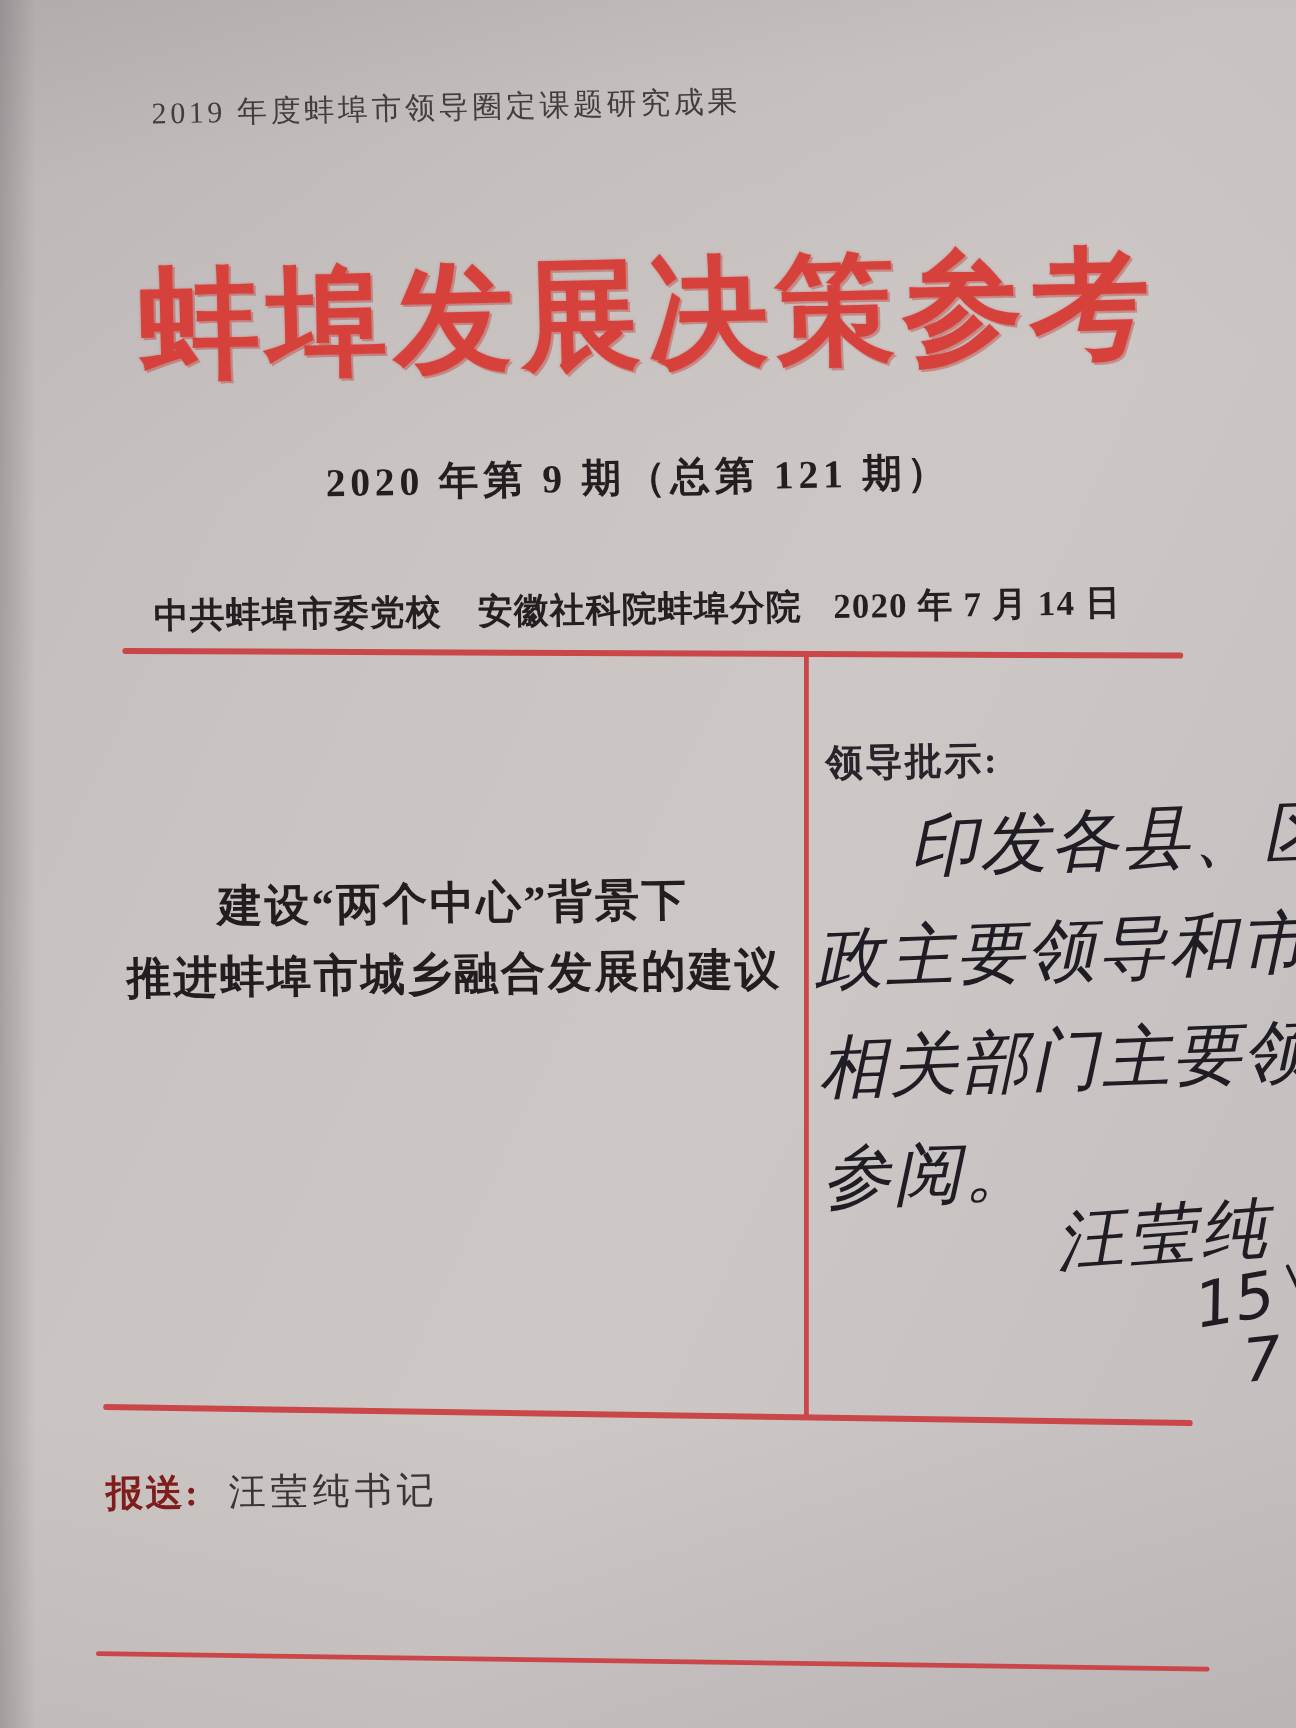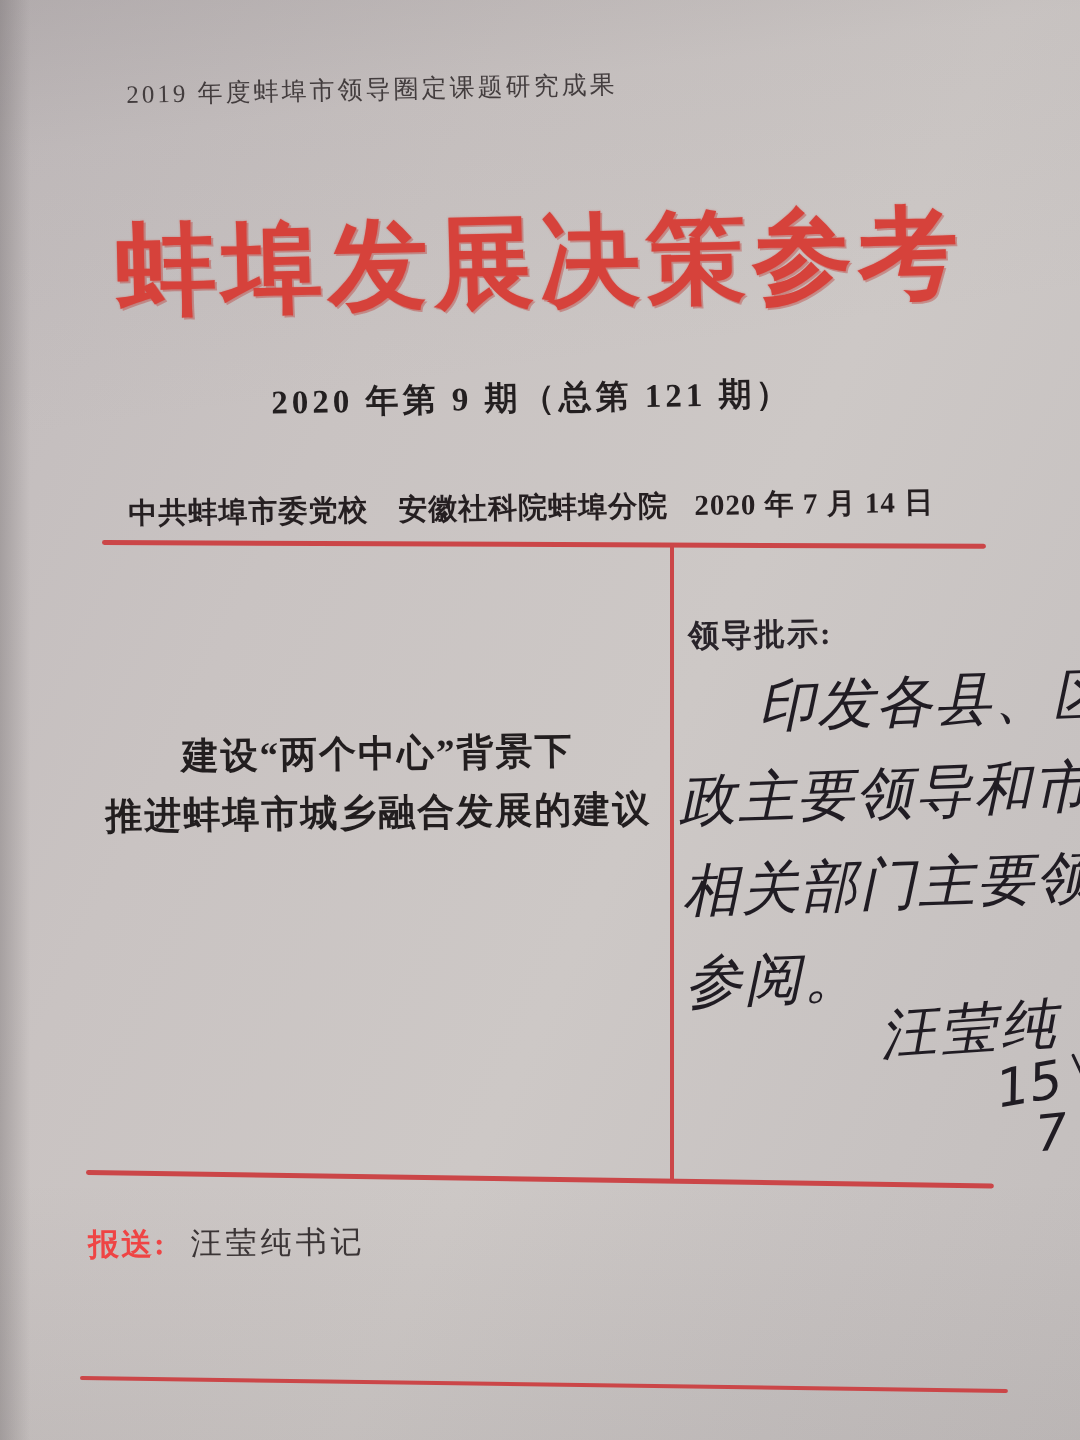--- a/index.html
+++ b/index.html
@@ -67,21 +67,21 @@
   .hand-day{left:996px;top:1054px;font-size:52px;transform:rotate(-10deg);}
   .hand-month{left:1036px;top:1104px;font-size:50px;transform:rotate(-6deg);}
   .hand-slash{
     left:1071px;top:1054px;width:3px;height:144px;background:#201c23;border-radius:2px;
     transform:rotate(-25deg);transform-origin:top center;
   }
   .delivery-row{
     left:88px;top:1224px;display:flex;align-items:baseline;gap:24px;
     transform:rotate(-0.6deg);transform-origin:left top;
   }
-  .delivery-label{font-size:31px;font-weight:bold;letter-spacing:2px;color:#ef4444;}
+  .delivery-label{font-size:31px;font-weight:bold;letter-spacing:2px;color:#7f1d1d;}
   .delivery-to{font-size:31px;letter-spacing:4px;color:#3a3435;font-weight:400;}
 </style>
 </head>
 <body>
 
 <div class="abs series-note serif">2019 年度蚌埠市领导圈定课题研究成果</div>
 
 <div class="abs masthead serif">蚌埠发展决策参考</div>
 
 <div class="abs issue-line serif">2020 年第 9 期（总第 121 期）</div>

